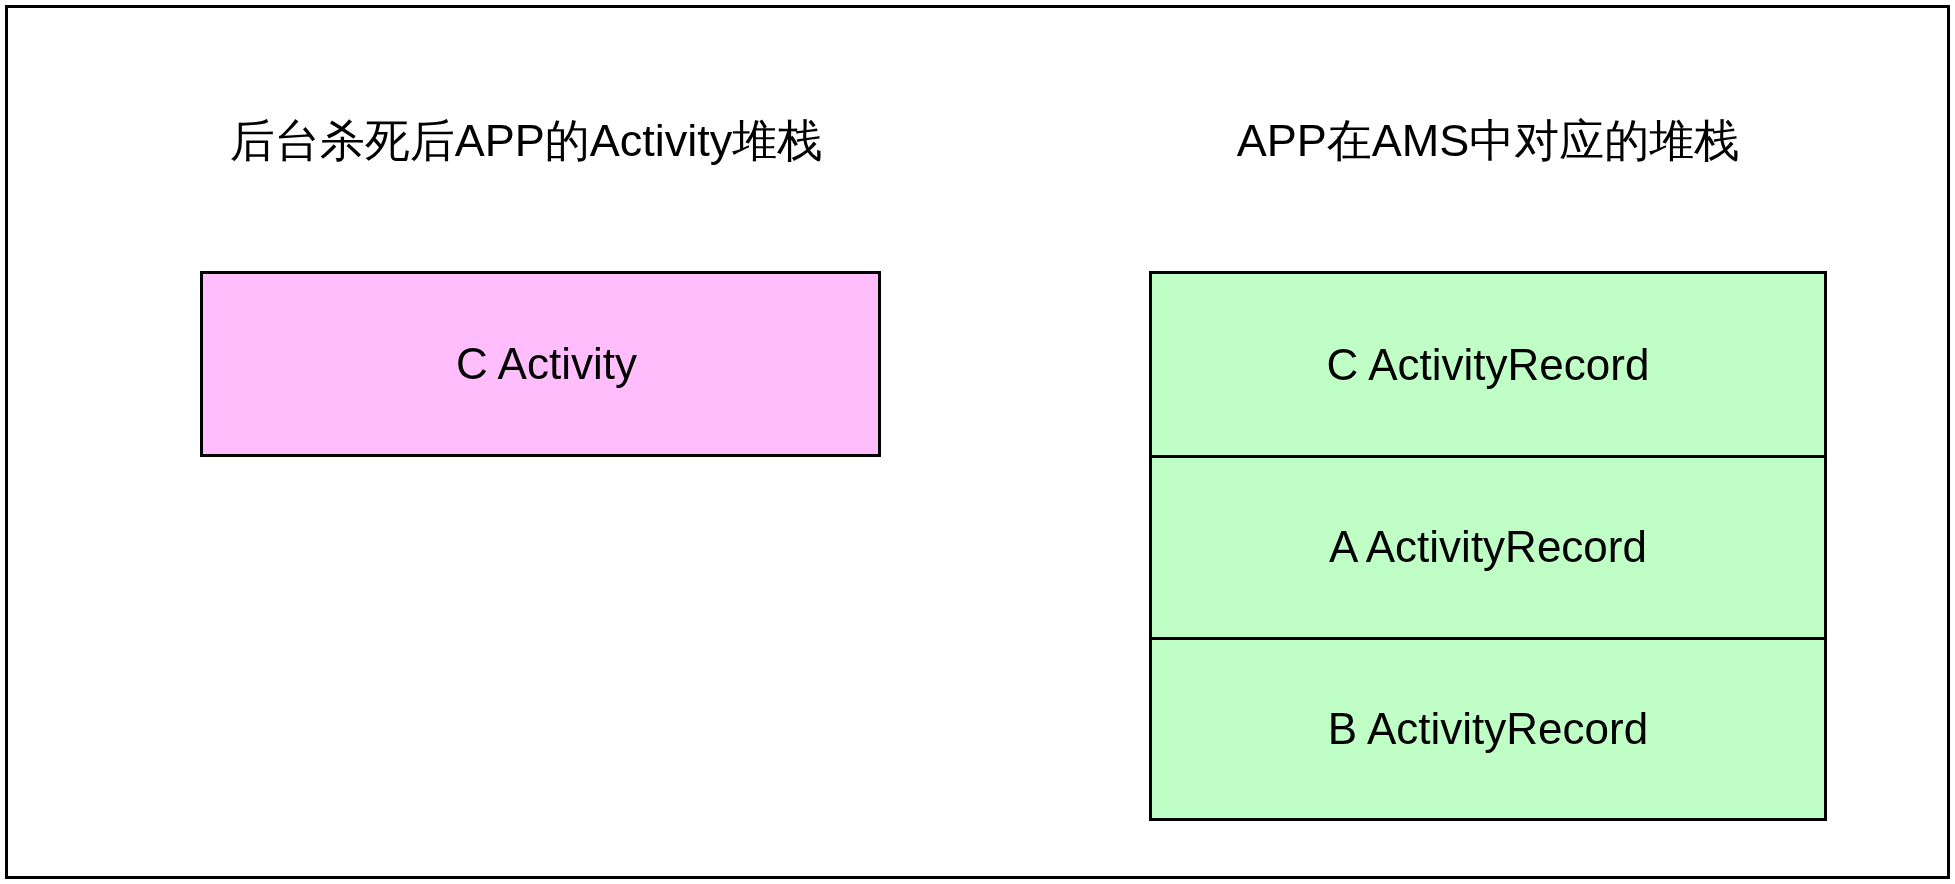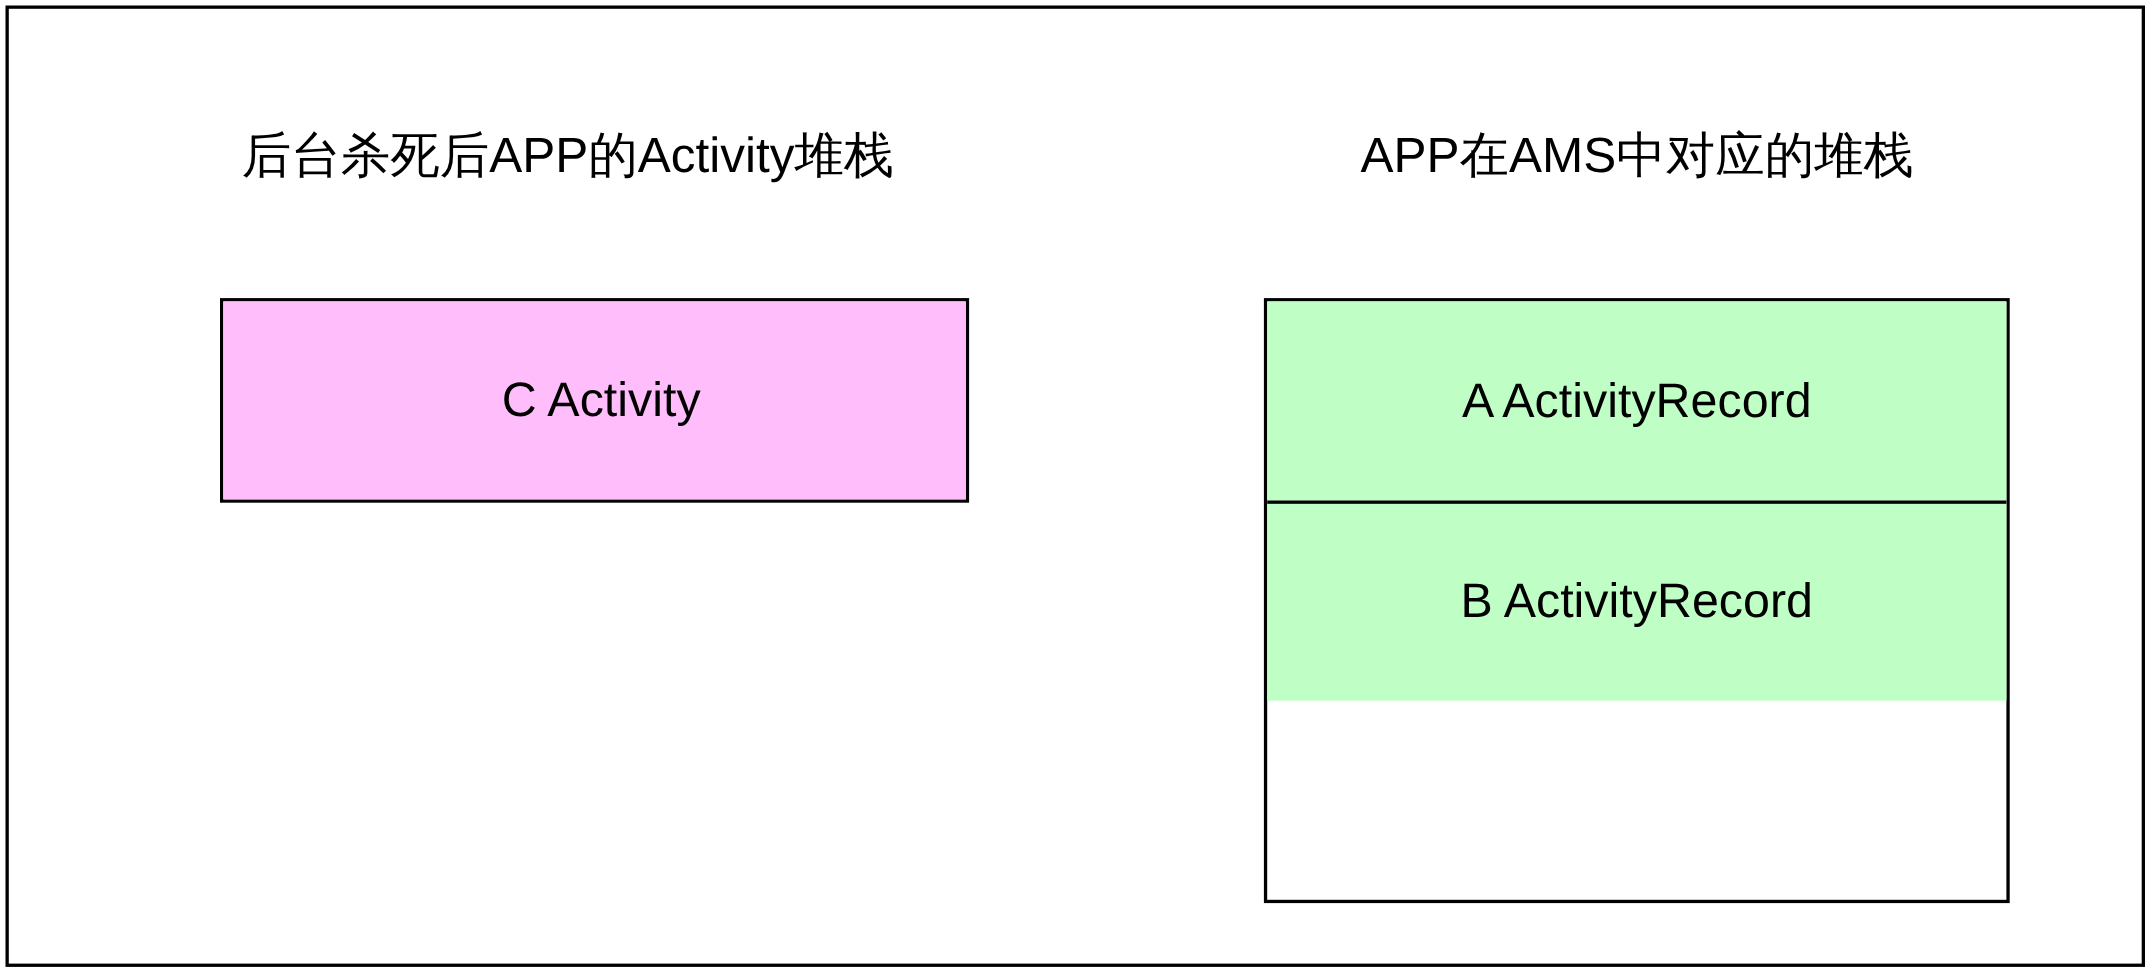--- a/index.html
+++ b/index.html
@@ -35,21 +35,21 @@
   .column-title {
     position: absolute;
     font-size: 45px;
     line-height: 1;
     color: #000000;
     white-space: nowrap;
     text-align: center;
     font-weight: 400;
   }
   #title-left {
-    left: 8px;
+    left: 18px;
     width: 1000px;
     top: 110px;
   }
   #title-right {
     left: 980px;
     width: 1000px;
     top: 110px;
   }
 
   
@@ -105,18 +105,19 @@
 
     <div class="column-title" id="title-left">后台杀死后APP的Activity堆栈</div>
 
     <div class="column-title" id="title-right">APP在AMS中对应的堆栈</div>
 
     <div class="stack" id="app-stack">
       <div class="stack-cell">C Activity</div>
     </div>
 
     <div class="stack" id="ams-stack">
+      <div class="stack-cell">C ActivityRecord</div>
       <div class="stack-cell">A ActivityRecord</div>
       <div class="stack-cell">B ActivityRecord</div>
     </div>
 
   </div>
 </div>
 
 </body></html>

